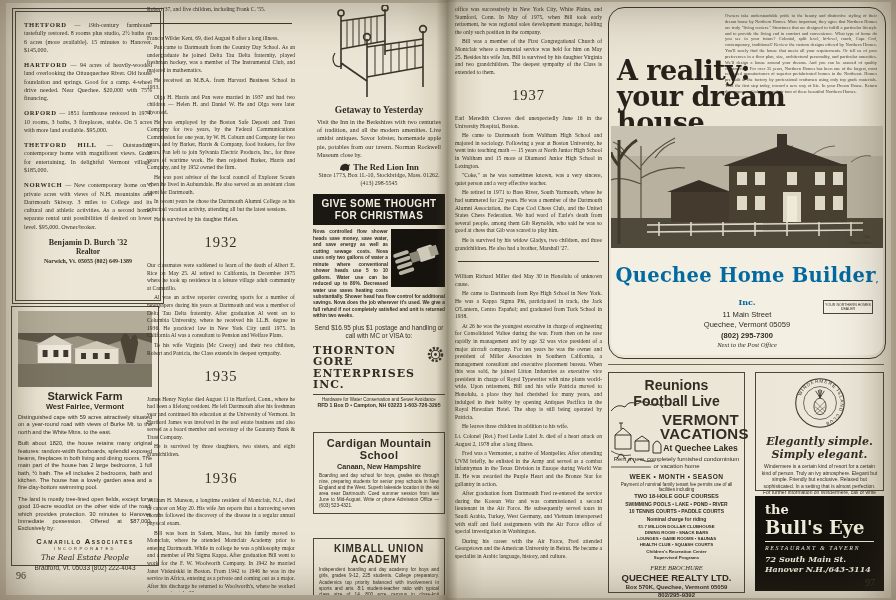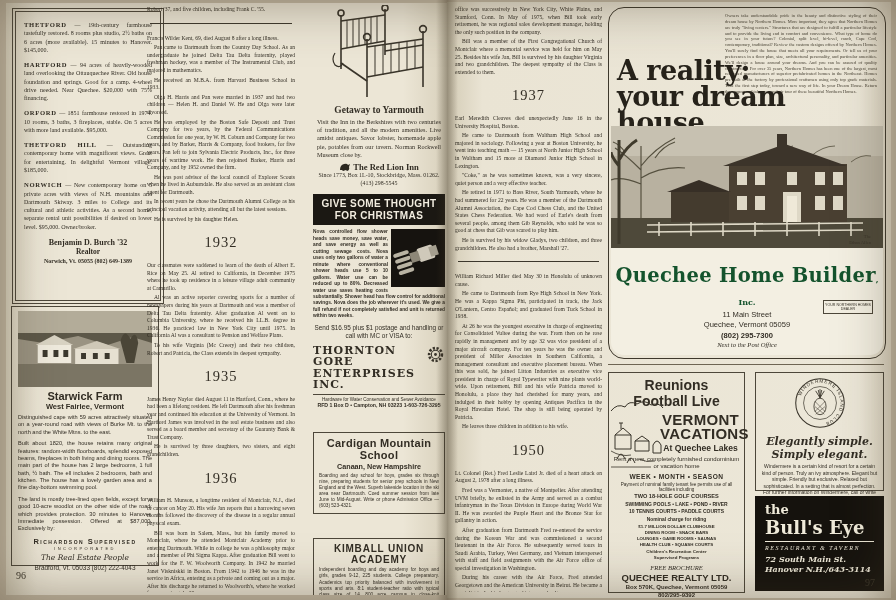--- a/index.html
+++ b/index.html
@@ -81,21 +81,21 @@
   .nh-small{position:absolute;right:8px;top:5px;width:152px;font-size:4.5px;line-height:1.3;
         text-align:justify;color:#453f32;}
   .nh-headline{position:absolute;left:8px;top:50px;width:250px;
         font-family:"DejaVu Serif",serif;font-weight:bold;font-size:27px;line-height:.97;
         letter-spacing:-.5px;color:#26221a;}
   .nh-photo{position:absolute;left:2px;top:118px;width:272px;height:122px;}
   .nh-panel{position:absolute;left:2px;top:240px;width:272px;height:107px;background:#f3efe2;
         border-radius:0 0 13px 13px;}
   .nh-caption{position:absolute;right:12px;top:-14px;font-size:4.6px;text-align:right;line-height:1.2;color:#3a352a;}
   .qhb-name{font-family:"DejaVu Serif",serif;font-weight:bold;font-size:19.5px;letter-spacing:.3px;
-        text-align:center;margin-top:16px;color:#14532d;}
+        text-align:center;margin-top:16px;color:#0369a1;}
   .qhb-inc{font-size:8px;letter-spacing:0;}
   .qhb-line{font-size:7.6px;text-align:center;line-height:1.35;font-family:"Liberation Sans",sans-serif;}
   .qhb-note{font-size:6.6px;font-style:italic;text-align:center;font-family:"Liberation Serif",serif;}
   .qhb-badge{position:absolute;right:10px;top:52px;width:46px;border:1px solid #4d473a;
         font-size:3.6px;text-align:center;padding:2px 1px;font-family:"Liberation Sans",sans-serif;}
   .nh-rule{position:absolute;left:161px;top:362px;width:276px;border-top:1px solid #6e6553;}
 
   .vvbox{position:absolute;left:161px;top:370px;width:137px;height:221px;border:1px solid #4d473a;
         box-sizing:border-box;padding:4px 3px;font-family:"Liberation Sans",sans-serif;text-align:center;}
   .vv-h{font-weight:bold;font-size:14px;line-height:1.15;}
@@ -163,21 +163,21 @@
           <rect x="76" y="42" width="5" height="6" fill="#3c382e"></rect>
           <rect x="88" y="42" width="5" height="6" fill="#3c382e"></rect>
         <rect x="0" y="53" width="136" height="23" fill="#7b7564"></rect>
         <path d="M104,30 q4,-14 10,-2 q6,-10 8,4 l-4,20 h-8 z" fill="#4a4537"></path>
       </svg>
       <div class="stw-title">Starwick Farm</div>
       <div class="stw-sub">West Fairlee, Vermont</div>
       <p class="stw-p">Distinguished cape with 59 acres attractively situated on a year-round road with views of Burke Mt. to the north and the White Mtns. to the east.</p>
       <p class="stw-p">Built about 1820, the house retains many original features: random-width floorboards, splendid exposed beams, fireplaces in both living and dining rooms. The main part of the house has 2 large bedrooms, 1 full bath, ½ bath. The ell includes 2 bedrooms, bath and kitchen. The house has a lovely garden area and a fine clay-bottom swimming pool.</p>
       <p class="stw-p">The land is mostly tree-lined open fields, except for a good 10-acre woodlot on the other side of the road, which provides protection. 30 minutes to Hanover. Immediate possession. Offered at $87,000. Exclusively by:</p>
-      <div class="stw-agency" style="font-variant:small-caps;">Richardson Supervised</div>
+      <div class="stw-agency" style="font-variant:small-caps;">Camarillo Associates</div>
       <div class="stw-inc">INCORPORATED</div>
       <div class="stw-script">The Real Estate People</div>
       <div class="stw-contact">Bradford, Vt. 05033 (802) 222-4043</div>
     </div>
 
     <div class="pageno" style="left:10px;bottom:14px;">96</div>
 
     <div class="obitcol" style="left:141px;top:3px;width:148px;height:586px;">
       <p class="noindent">Robert '37, and five children, including Frank C. '55.</p>
       <hr class="divider">
@@ -231,21 +231,21 @@
               <line x1="56" y1="40" x2="56" y2="70"></line>
               <line x1="64" y1="39" x2="64" y2="68"></line>
               <line x1="72" y1="38" x2="72" y2="67"></line>
               <line x1="80" y1="37" x2="80" y2="65"></line>
               <line x1="88" y1="36" x2="88" y2="64"></line>
             </g>
           <line x1="14" y1="58" x2="40" y2="76"></line>
             <line x1="58" y1="46" x2="96" y2="40"></line>
           <path d="M8,48 q-4,6 0,12 q5,4 8,-2" stroke-width="1.2"></path>
         </svg>
-        <div class="rl-title">Getaway to Yarmouth</div>
+        <div class="rl-title">Getaway to Yesterday</div>
         <p class="rl-body">Visit the Inn in the Berkshires with two centuries of tradition, and all the modern amenities. Live amidst antiques. Savor lobster, homemade apple pie, potables from our tavern. Norman Rockwell Museum close by.</p>
         <div class="rl-name">
           <svg width="11" height="10" viewBox="0 0 11 10">
               <path d="M1,8 q0,-5 4,-6 q3,-1 4,1 l2,-1 -1,3 q1,3 -2,4 l-1,-1 -3,1 -1,-1 z" fill="#2c2820"></path>
             </svg>
           <span>The Red Lion Inn</span>
         </div>
         <div class="rl-addr">Since 1773, Box 1L-10, Stockbridge, Mass. 01262. (413) 298-5545</div>
       </div>
 
@@ -311,21 +311,20 @@
       <p class="noindent">Earl Meredith Cleaves died unexpectedly June 16 in the University Hospital, Boston.</p>
       <p>He came to Dartmouth from Waltham High School and majored in sociology. Following a year at Boston University, he went into teaching math — 15 years at North Junior High School in Waltham and 15 more at Diamond Junior High School in Lexington.</p>
       <p>"Coke," as he was sometimes known, was a very sincere, quiet person and a very effective teacher.</p>
       <p>He retired in 1971 to Bass River, South Yarmouth, where he had summered for 22 years. He was a member of the Dartmouth Alumni Association, the Cape Cod Chess Club, and the United States Chess Federation. We had word of Earle's death from several people, among them Gib Reynolds, who said he was so good at chess that Gib was scared to play him.</p>
       <p>He is survived by his widow Gladys, two children, and three grandchildren. He also had a brother, Marshall '27.</p>
       <hr class="divider">
       <p class="noindent">William Richard Miller died May 30 in Honolulu of unknown cause.</p>
       <p>He came to Dartmouth from Rye High School in New York. He was a Kappa Sigma Phi, participated in track, the Jack O'Lantern, Centro Español; and graduated from Tuck School in 1938.</p>
       <p>At 26 he was the youngest executive in charge of engineering for Consolidated Vultee during the war. From then on he rose rapidly in management and by age 32 was vice president of a major aircraft company. For ten years he was the owner and president of Miller Associates in Southern California, a management consultant and executive placement bureau. When this was sold, he joined Litton Industries as executive vice president in charge of Royal Typewriter with nine plants world-wide. Upon retirement, Bill and his wife Patricia moved to Honolulu, a place they had cherished for many years, and indulged in their hobby by opening Antiques Pacifica in the Royal Hawaiian Hotel. The shop is still being operated by Patricia.</p>
       <p>He leaves three children in addition to his wife.</p>
-      <div class="year">1950</div>
       <p class="noindent">Lt. Colonel (Ret.) Fred Leslie Laird Jr. died of a heart attack on August 2, 1978 after a long illness.</p>
       <p>Fred was a Vermonter, a native of Montpelier. After attending UVM briefly, he enlisted in the Army and served as a combat infantryman in the Texas Division in Europe during World War II. He was awarded the Purple Heart and the Bronze Star for gallantry in action.</p>
       <p>After graduation from Dartmouth Fred re-entered the service during the Korean War and was commissioned a second lieutenant in the Air Force. He subsequently served tours in Saudi Arabia, Turkey, West Germany, and Vietnam interspersed with staff and field assignments with the Air Force office of special investigation in Washington.</p>
       <p>During his career with the Air Force, Fred attended Georgetown and the American University in Beirut. He became a specialist in Arabic language, history, and culture.</p>
 
     </div>
 
     <div class="nh-box">
       <div class="nh-small">Owners take understandable pride in the beauty and distinctive styling of their dream house by Northern Homes. More important, they agree that Northern Homes are truly "living centers." Structures that are designed to fulfill a particular lifestyle and to provide the living end in comfort and convenience. What type of home do you see in your future? Colonial, split level, bi-level, ranch, Cape Cod, contemporary, traditional? Review the custom designs offered by Northern Homes. You'll surely find the house that meets all your requirements. Or tell us of your preferences in a floor plan, size, architectural personality, and particular amenities. We'll design a house around your dreams. And you can be assured of quality construction. For over 35 years, Northern Homes has been one of the largest, most respected manufacturers of superior prefabricated homes in the Northeast. Homes pre-built at the factory by professional craftsmen using only top grade materials. Take the first step today, toward a new way of life. In your Dream House. Return the coupon and take an armchair tour of these beautiful Northern Homes.</div>
       <div class="nh-headline">

